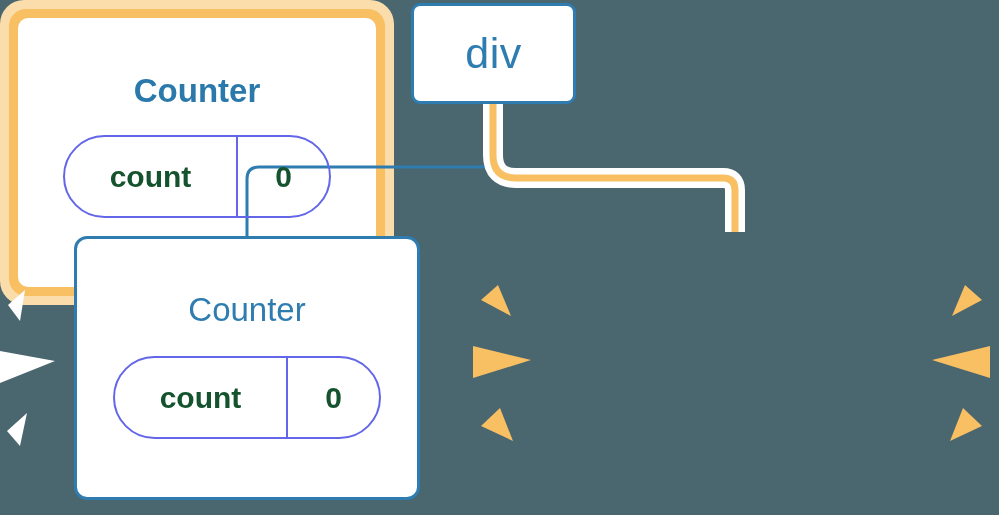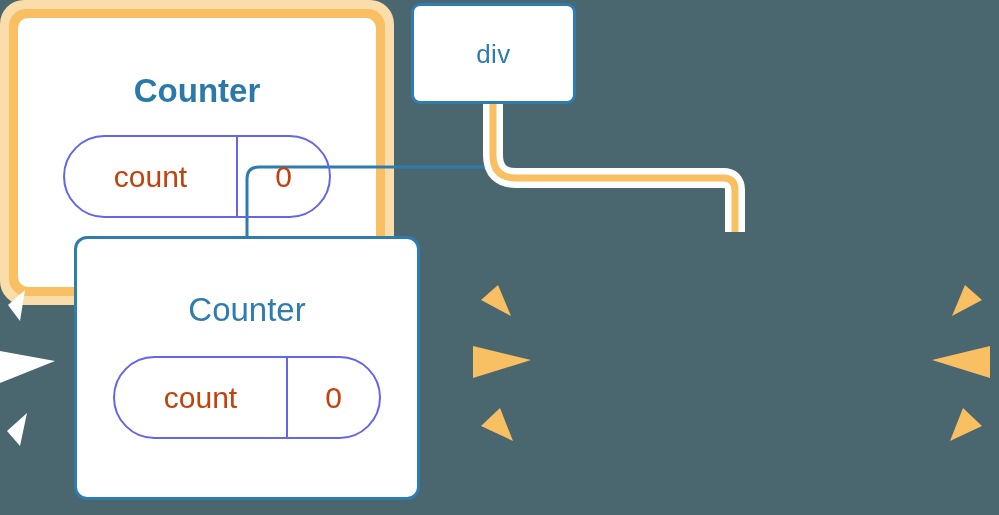--- a/index.html
+++ b/index.html
@@ -39,21 +39,21 @@
     left: 411px;
     top: 3px;
     width: 165px;
     height: 101px;
     border: 3px solid #2e7cb0;
     border-radius: 9px;
     justify-content: center;
     z-index: 5;
   }
   #div-node .node-title {
-    font-size: 26px;
+    font-size: 43px;
     color: #2e7cb0;
     letter-spacing: 0.5px;
     line-height: 1;
   }
 
   
   #counter-left {
     left: 74px;
     top: 236px;
     width: 346px;
@@ -123,24 +123,25 @@
     margin-top: 30px;
   }
   #counter-right .state-pill {
     width: 268px;
     margin-top: 28px;
   }
   .pill-key, .pill-val {
     display: flex;
     align-items: center;
     justify-content: center;
-    color: #c2410c;
+    color: #14532d;
     font-size: 30px;
     line-height: 1;
     box-sizing: border-box;
+    font-weight: bold;
   }
   .pill-key {
     width: 173px;
     border-right: 2px solid #6366e8;
   }
   .pill-val {
     flex: 1;
   }
 
   

